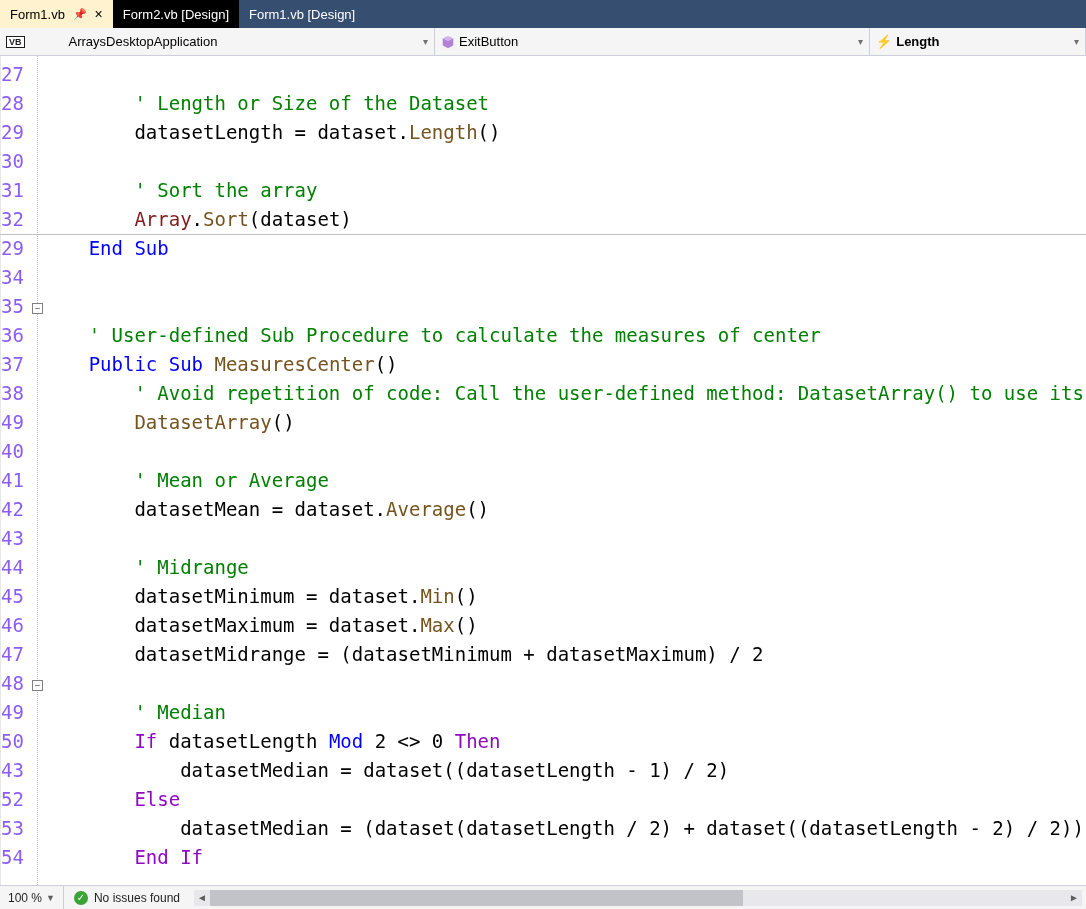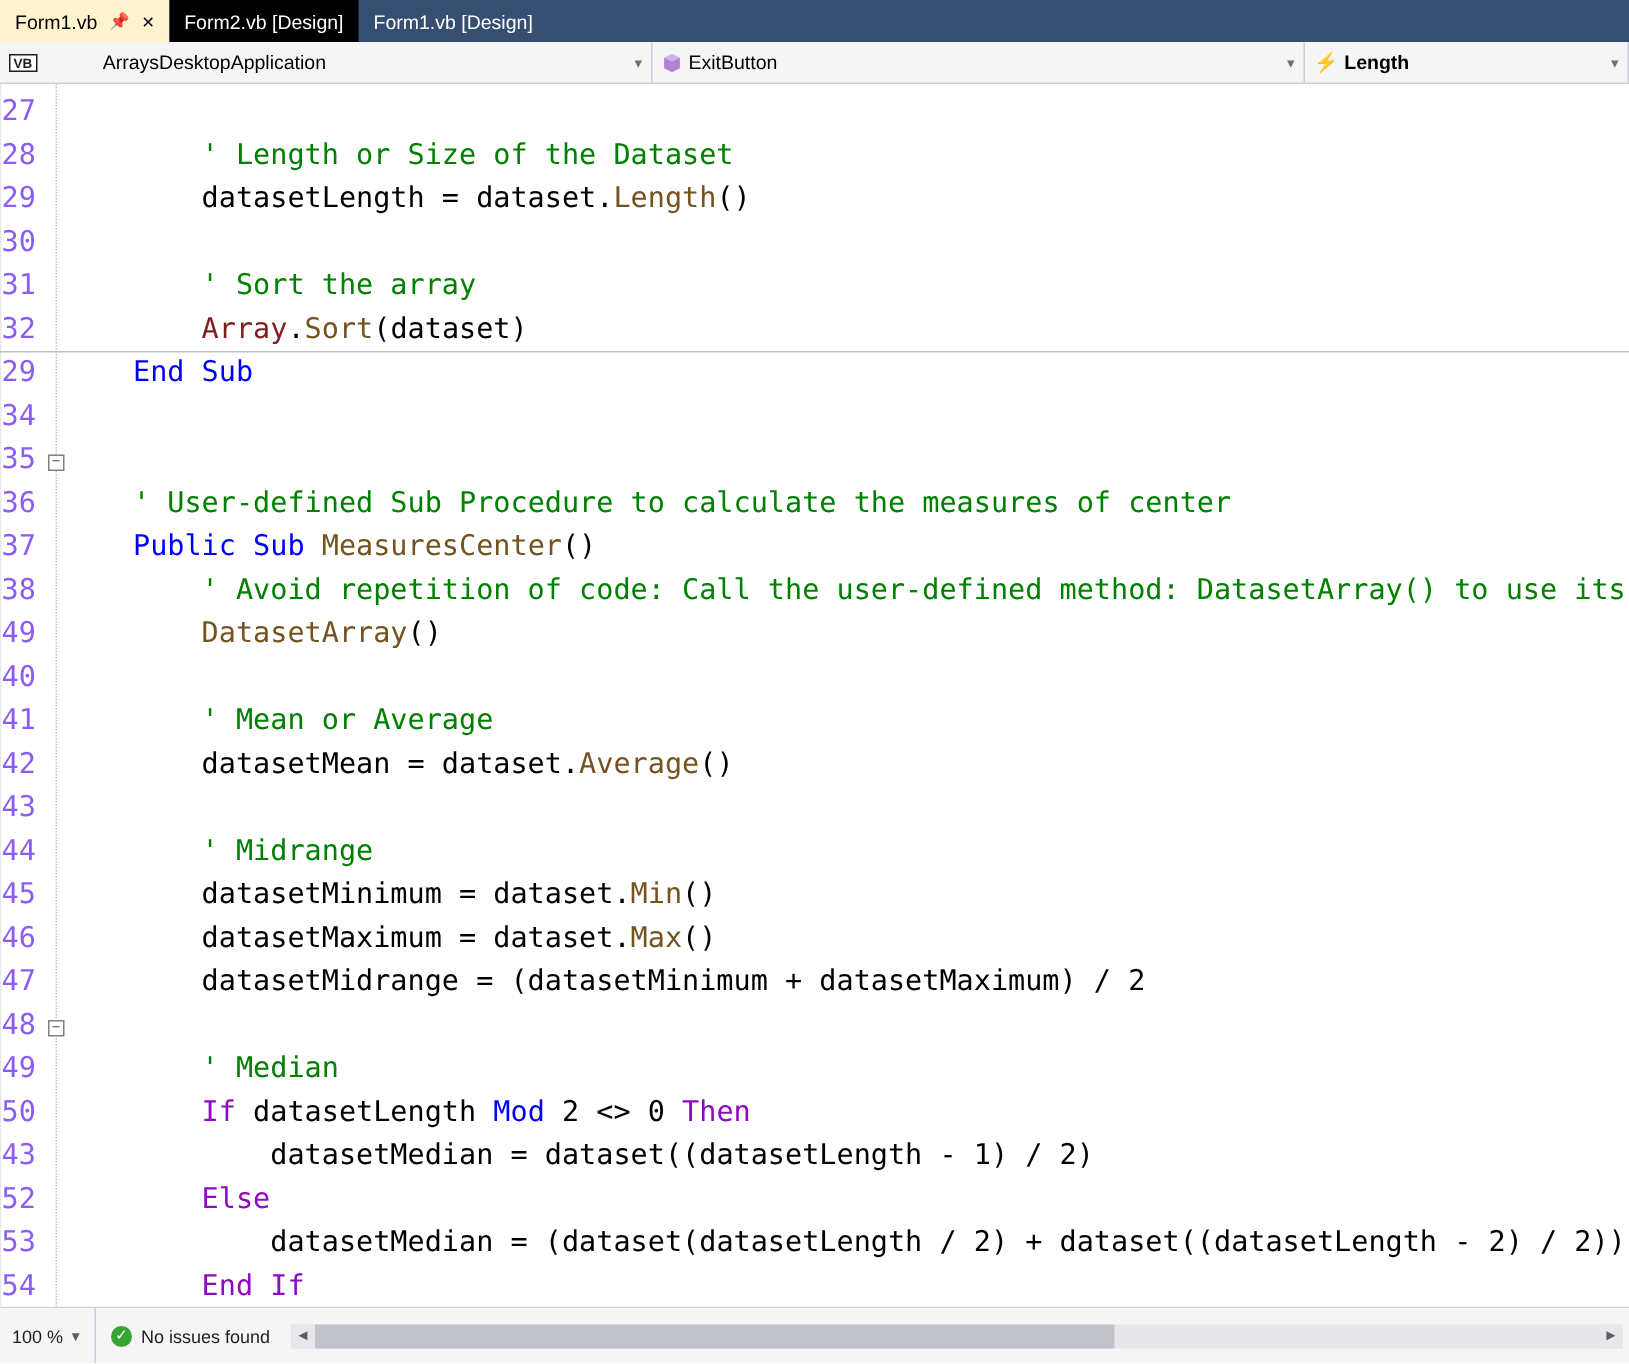--- a/index.html
+++ b/index.html
@@ -145,21 +145,21 @@
     height: 1px;
     background: #C0C0C0;
   }
   .c-comment { color: #008000; margin-top: 18px; }
   .c-keyword { color: #0000FF; }
   .c-type    { color: #7f1d1d; }
   .c-method  { color: #74531F; }
   .c-control { color: #8F08C4; }
   
   .statusbar {
-    height: 38px;
+    height: 24px;
     background: #F5F5F5;
     border-top: 1px solid #CCCEDB;
     display: flex;
     align-items: center;
     font-size: 12px;
     color: #1E1E1E;
   }
   .zoom {
     padding: 0 8px;
     display: flex; align-items: center; gap: 4px;

